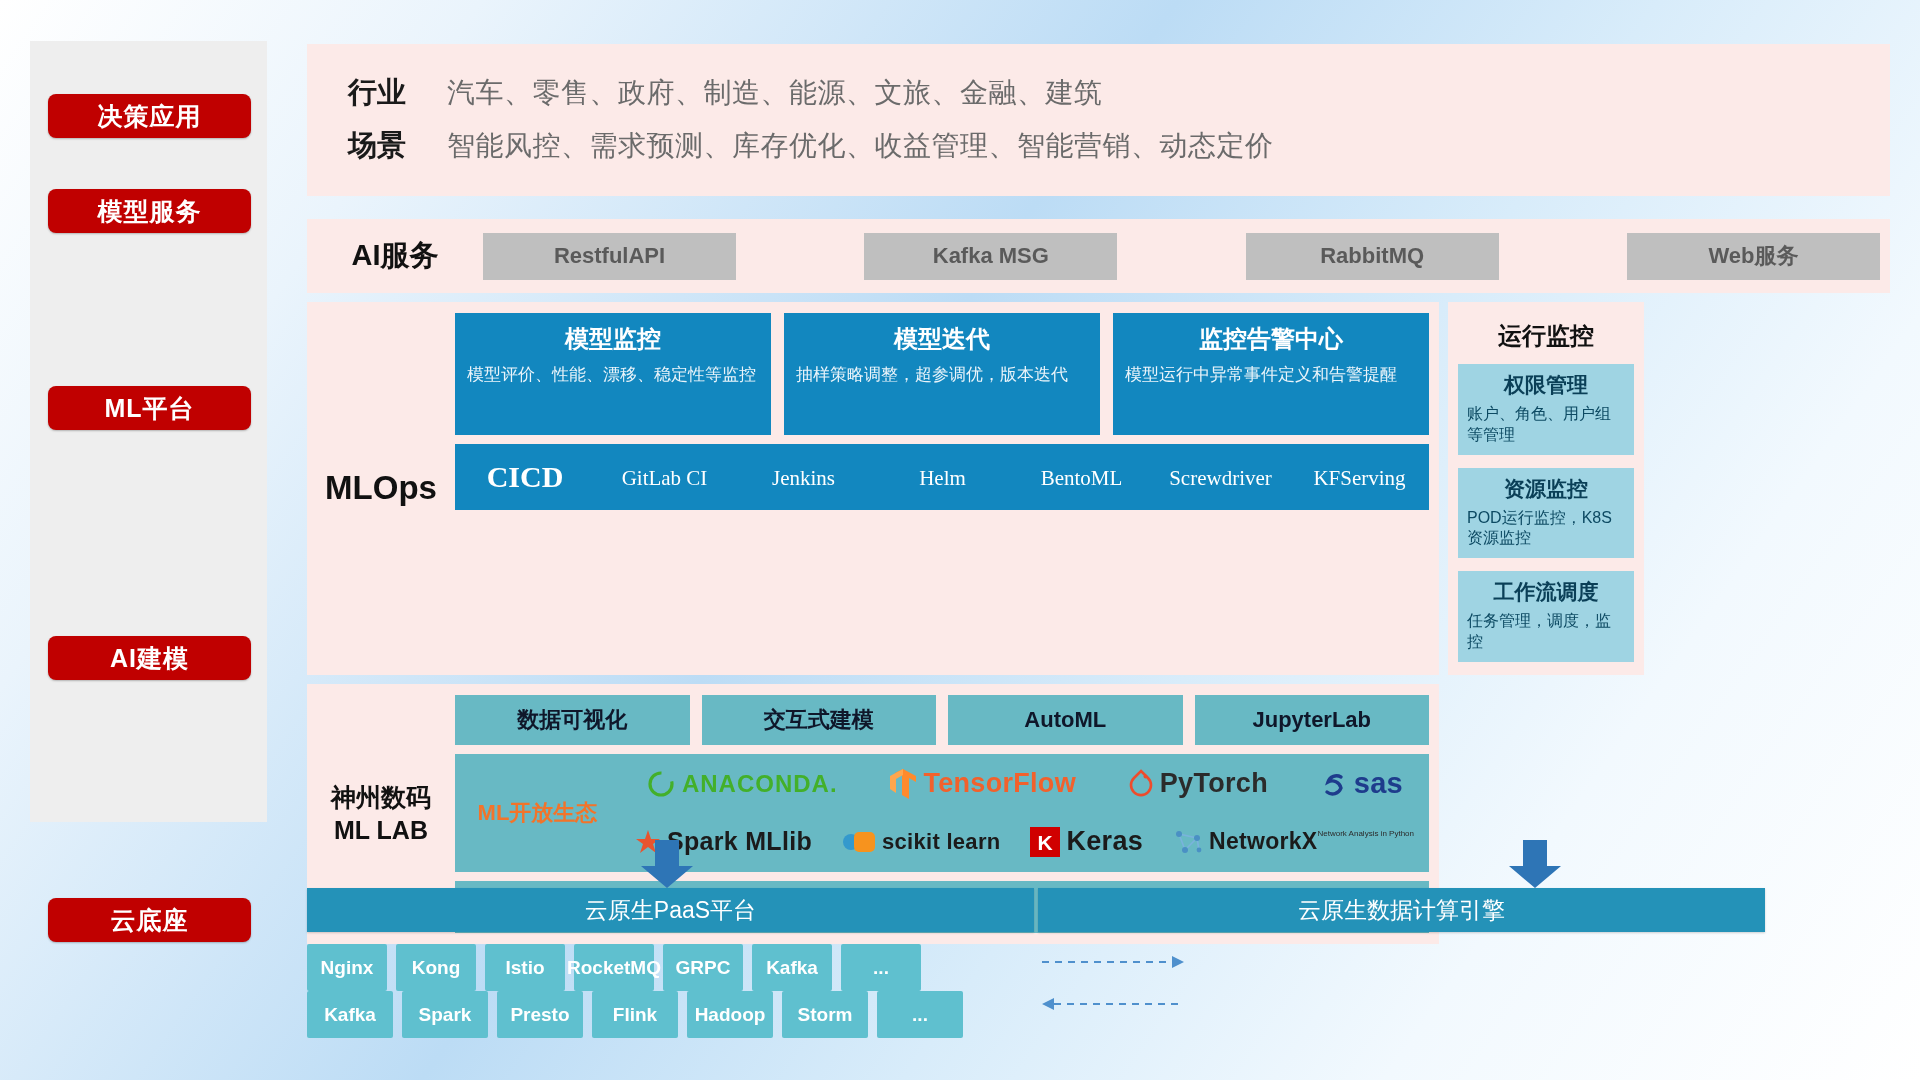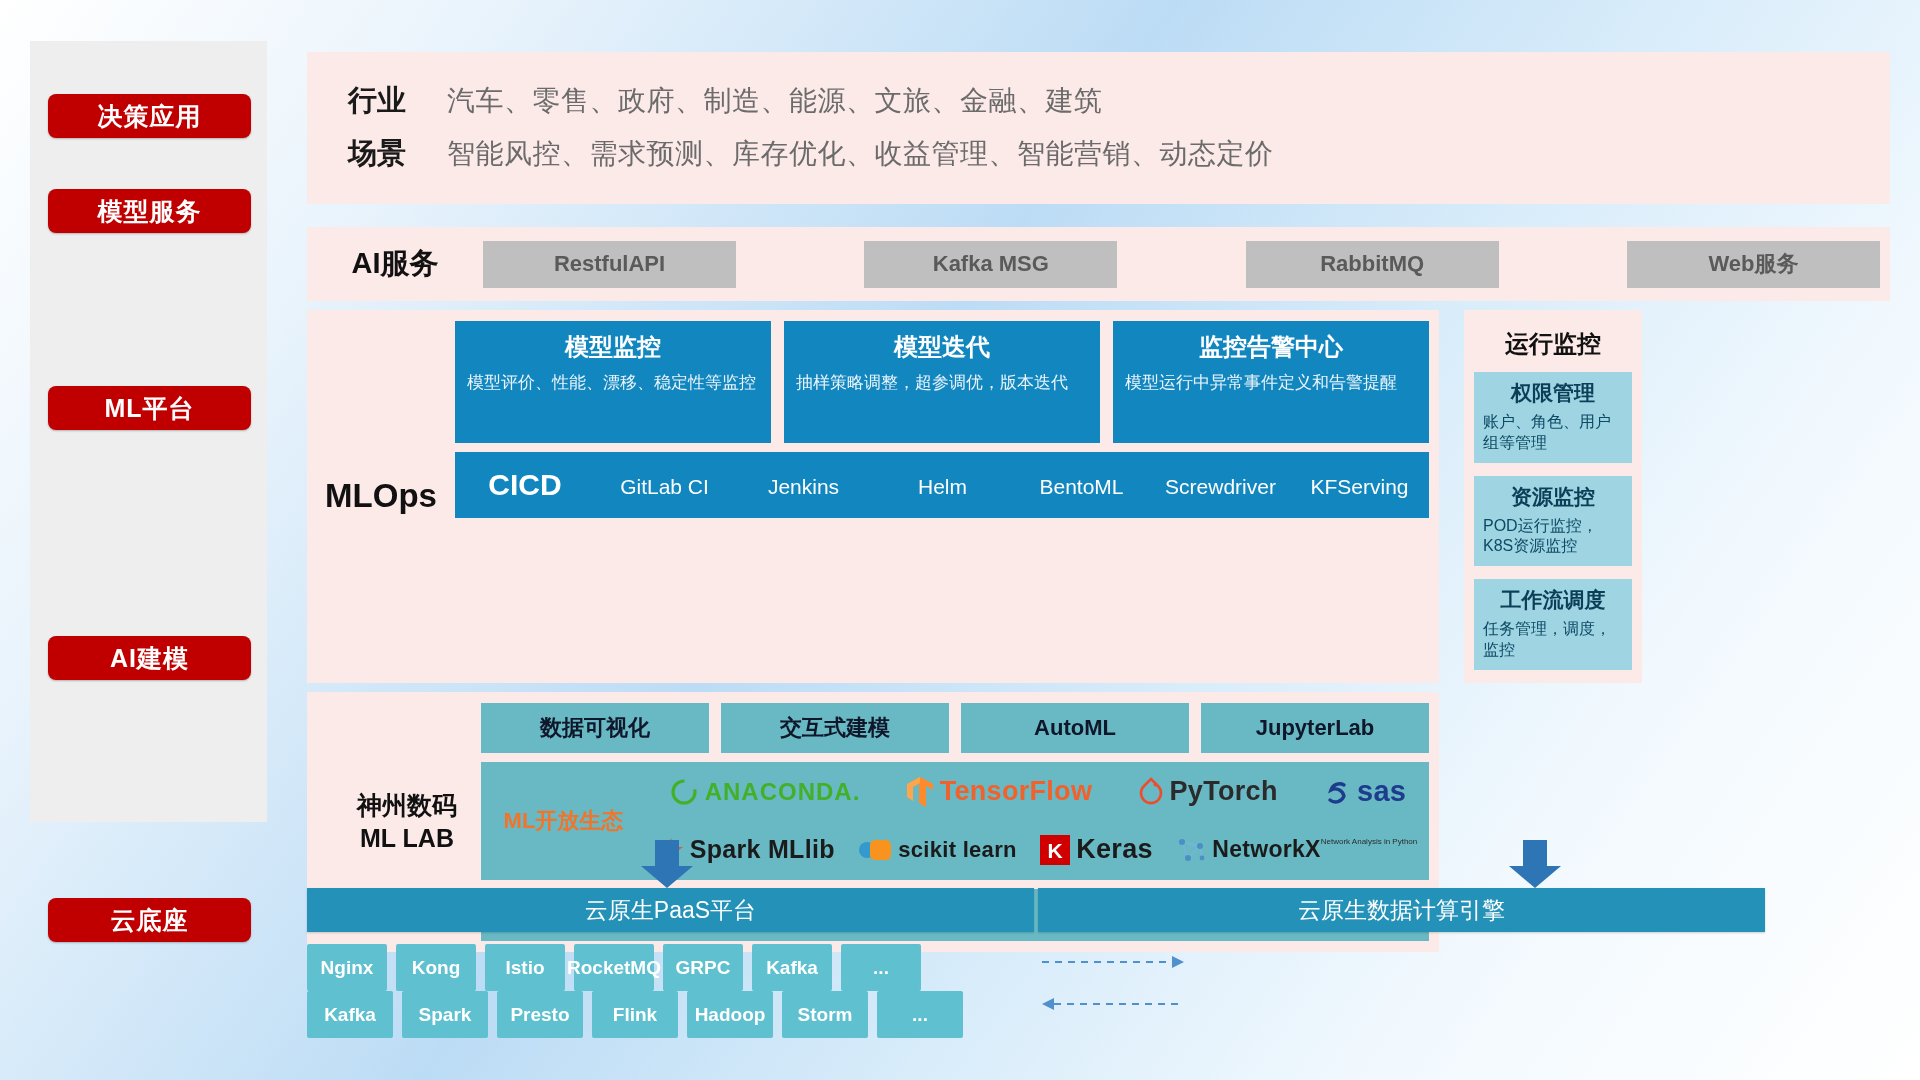--- a/index.html
+++ b/index.html
@@ -37,21 +37,21 @@
     position: absolute; left: 48px; top: 898px;
     width: 203px; height: 44px;
     background: #c00000; border-radius: 8px;
     color: #fff; font-size: 25px; font-weight: bold;
     display: flex; align-items: center; justify-content: center;
     letter-spacing: 1px;
     box-shadow: 0 1px 2px rgba(0,0,0,.25);
   }
 
   
-  #stack { position: absolute; left: 307px; top: 52px; width: 1583px; }
+  #stack { position: absolute; left: 307px; top: 44px; width: 1583px; }
 
   .band { background: #fceae8; width: 100%; }
   .band + .band { margin-top: 23px; }
 
   
   #band-scenarios { padding: 22px 0 24px 0; }
   .scen-row { display: flex; align-items: center; height: 53px; }
   .scen-key {
     width: 140px; flex: none; text-align: center;
     font-size: 29px; font-weight: bold; color: #1a1a1a;
@@ -71,21 +71,21 @@
     color: #5a5a5a; font-size: 22px; font-weight: bold;
   }
 
   
   #row-mlops { display: flex; gap: 9px; margin-top: 9px; }
   #band-mlops { width: 1132px; background: #fceae8; padding: 11px 0 11px 0; display: flex; }
   #mlops-key {
     width: 148px; flex: none; display: flex; align-items: center; justify-content: center;
     font-size: 33px; font-weight: bold; color: #111;
   }
-  #mlops-right { flex: 1; padding-right: 10px; }
+  #mlops-right { flex: 1; padding-right: 10px; font-family: Liberation Serif, serif; }
   #mlops-cards { display: flex; gap: 13px; }
   .mlops-card {
     flex: 1; background: #1287bf; height: 122px;
     padding: 10px 12px 0 12px; color: #fff;
   }
   .mlops-card h4 { font-size: 24px; font-weight: bold; text-align: center; margin-bottom: 9px; }
   .mlops-card p { font-size: 17px; line-height: 1.35; color: #eaf4fa; }
 
   #cicd-bar {
     margin-top: 9px; background: #1287bf; height: 66px;
@@ -95,38 +95,38 @@
     width: 140px; flex: none; text-align: center;
     font-size: 30px; font-weight: bold; color: #fff;
   }
   .cicd-item {
     flex: 1; text-align: center; color: #fff; font-size: 21px;
     line-height: 1.0; padding-top: 2px;
     word-break: break-all;
   }
 
   #monitor-panel {
-    width: 178px; background: #fceae8; padding: 10px 10px 0 10px; margin-left: 16px;
+    width: 196px; background: #fceae8; padding: 10px 10px 0 10px;
   }
   #monitor-title {
     text-align: center; font-size: 24px; font-weight: bold; color: #111;
     padding: 8px 0 12px 0;
   }
   .mon-card {
     background: #9fd4e3; margin-bottom: 13px; padding: 7px 9px 9px 9px;
   }
   .mon-card h5 { font-size: 21px; font-weight: bold; color: #0a3f57; text-align: center; margin-bottom: 5px; }
   .mon-card p { font-size: 16px; line-height: 1.3; color: #0d4a63; }
 
   
   #row-lab { display: flex; gap: 9px; margin-top: 9px; }
   #band-lab { width: 1132px; background: #fceae8; padding: 11px 0; display: flex; }
   #lab-key {
     width: 148px; flex: none; display: flex; align-items: center; justify-content: center;
-    text-align: center; font-size: 25px; font-weight: bold; color: #111; line-height: 1.3; margin-left: 26px;
+    text-align: center; font-size: 25px; font-weight: bold; color: #111; line-height: 1.3;
   }
   #lab-right { flex: 1; padding-right: 10px; }
   #lab-tools { display: flex; gap: 12px; }
   .lab-tool {
     flex: 1; height: 50px; background: #68b9c4;
     display: flex; align-items: center; justify-content: center;
     color: #0f172a; font-size: 22px; font-weight: bold;
   }
   #lab-eco {
     margin-top: 9px; background: #68b9c4; height: 118px;

